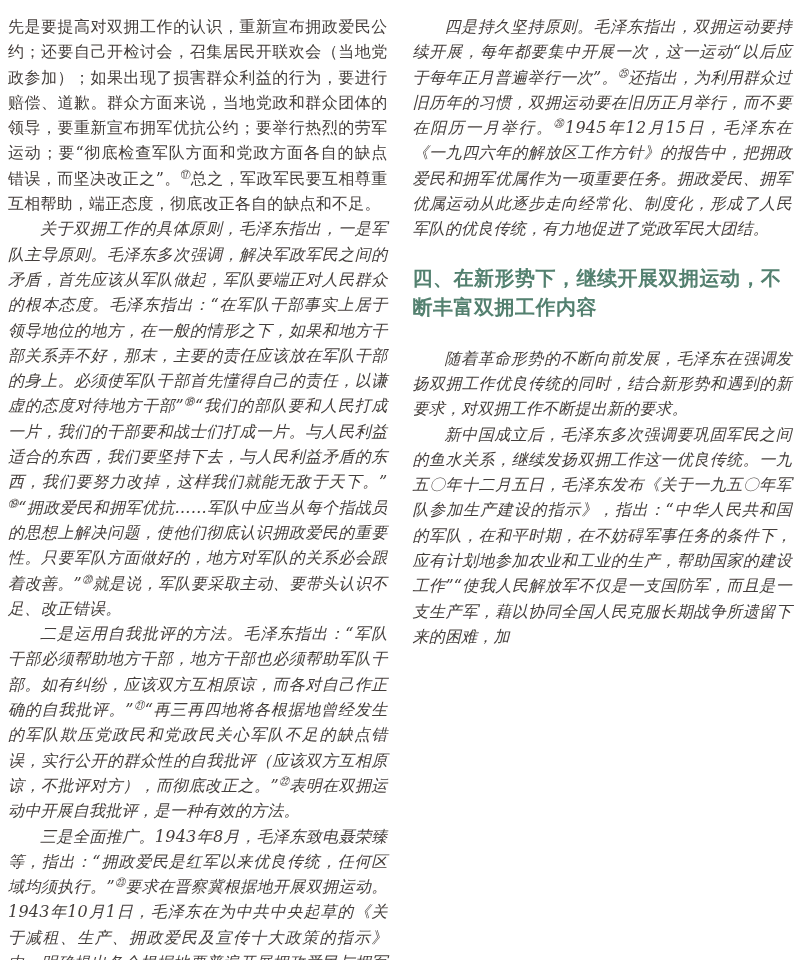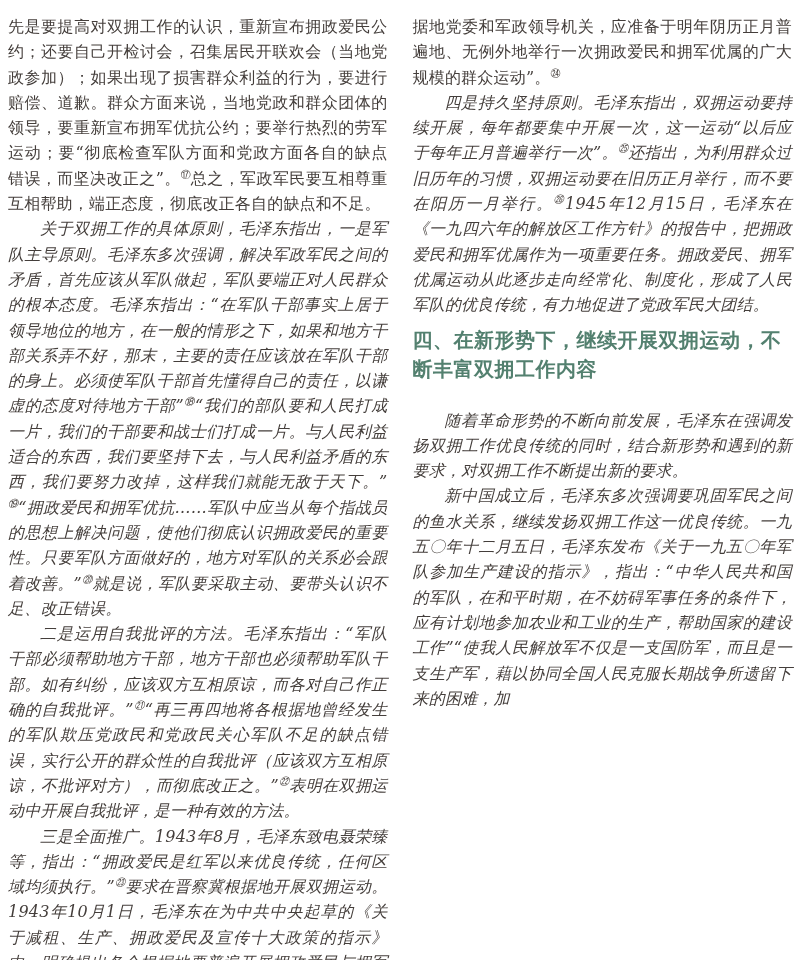--- a/index.html
+++ b/index.html
@@ -39,21 +39,21 @@
     text-indent: 2em;
     font-style: italic;
   }
   .column p sup {
     font-size: 10px;
     line-height: 0;
     vertical-align: super;
     letter-spacing: 0;
   }
   h2.section-heading {
-    margin: 8px 0 24px 0;
+    margin: 22px 0 24px 0;
     font-family: "DejaVu Sans", "Liberation Sans", sans-serif;
     font-weight: 700;
     font-size: 20px;
     line-height: 29px;
     color: var(--heading-color, #53806f);
     letter-spacing: 0.5px;
   }
 </style>
 </head>
 <body>
@@ -61,21 +61,20 @@
 <div class="page">
 
   <div class="column">
     <p><span>先是要提高对双拥工作的认识，重新宣布拥政爱民公约；还要自己开检讨会，召集居民开联欢会（当地党政参加）；如果出现了损害群众利益的行为，要进行赔偿、道歉。群众方面来说，当地党政和群众团体的领导，要重新宣布拥军优抗公约；要举行热烈的劳军运动；要“彻底检查军队方面和党政方面各自的缺点错误，而坚决改正之”。</span><sup>⑰</sup><span>总之，军政军民要互相尊重互相帮助，端正态度，彻底改正各自的缺点和不足。</span></p>
     <p class="indent"><span>关于双拥工作的具体原则，毛泽东指出，一是军队主导原则。毛泽东多次强调，解决军政军民之间的矛盾，首先应该从军队做起，军队要端正对人民群众的根本态度。毛泽东指出：“在军队干部事实上居于领导地位的地方，在一般的情形之下，如果和地方干部关系弄不好，那末，主要的责任应该放在军队干部的身上。必须使军队干部首先懂得自己的责任，以谦虚的态度对待地方干部”</span><sup>⑱</sup><span>“我们的部队要和人民打成一片，我们的干部要和战士们打成一片。与人民利益适合的东西，我们要坚持下去，与人民利益矛盾的东西，我们要努力改掉，这样我们就能无敌于天下。”</span><sup>⑲</sup><span>“拥政爱民和拥军优抗……军队中应当从每个指战员的思想上解决问题，使他们彻底认识拥政爱民的重要性。只要军队方面做好的，地方对军队的关系必会跟着改善。”</span><sup>⑳</sup><span>就是说，军队要采取主动、要带头认识不足、改正错误。</span></p>
     <p class="indent"><span>二是运用自我批评的方法。毛泽东指出：“军队干部必须帮助地方干部，地方干部也必须帮助军队干部。如有纠纷，应该双方互相原谅，而各对自己作正确的自我批评。”</span><sup>㉑</sup><span>“再三再四地将各根据地曾经发生的军队欺压党政民和党政民关心军队不足的缺点错误，实行公开的群众性的自我批评（应该双方互相原谅，不批评对方），而彻底改正之。”</span><sup>㉒</sup><span>表明在双拥运动中开展自我批评，是一种有效的方法。</span></p>
     <p class="indent"><span>三是全面推广。1943年8月，毛泽东致电聂荣臻等，指出：“拥政爱民是红军以来优良传统，任何区域均须执行。”</span><sup>㉓</sup><span>要求在晋察冀根据地开展双拥运动。1943年10月1日，毛泽东在为中共中央起草的《关于减租、生产、拥政爱民及宣传十大政策的指示》中，明确提出各个根据地要普遍开展拥政爱民与拥军优属运动。要求“各根</span></p>
   </div>
 
   <div class="column">
-    <p><span>据地党委和军政领导机关，应准备于明年阴历正月普遍地、无例外地举行一次拥政爱民和拥军优属的广大规模的群众运动”。</span><sup>㉔</sup></p>
     <p class="indent"><span>四是持久坚持原则。毛泽东指出，双拥运动要持续开展，每年都要集中开展一次，这一运动“以后应于每年正月普遍举行一次”。</span><sup>㉕</sup><span>还指出，为利用群众过旧历年的习惯，双拥运动要在旧历正月举行，而不要在阳历一月举行。</span><sup>㉖</sup><span>1945年12月15日，毛泽东在《一九四六年的解放区工作方针》的报告中，把拥政爱民和拥军优属作为一项重要任务。拥政爱民、拥军优属运动从此逐步走向经常化、制度化，形成了人民军队的优良传统，有力地促进了党政军民大团结。</span></p>
 
     <h2 class="section-heading">四、在新形势下，继续开展双拥运动，不断丰富双拥工作内容</h2>
 
     <p class="indent"><span>随着革命形势的不断向前发展，毛泽东在强调发扬双拥工作优良传统的同时，结合新形势和遇到的新要求，对双拥工作不断提出新的要求。</span></p>
     <p class="indent"><span>新中国成立后，毛泽东多次强调要巩固军民之间的鱼水关系，继续发扬双拥工作这一优良传统。一九五〇年十二月五日，毛泽东发布《关于一九五〇年军队参加生产建设的指示》，指出：“中华人民共和国的军队，在和平时期，在不妨碍军事任务的条件下，应有计划地参加农业和工业的生产，帮助国家的建设工作”“使我人民解放军不仅是一支国防军，而且是一支生产军，藉以协同全国人民克服长期战争所遗留下来的困难，加</span></p>
   </div>
 
 </div>
 

